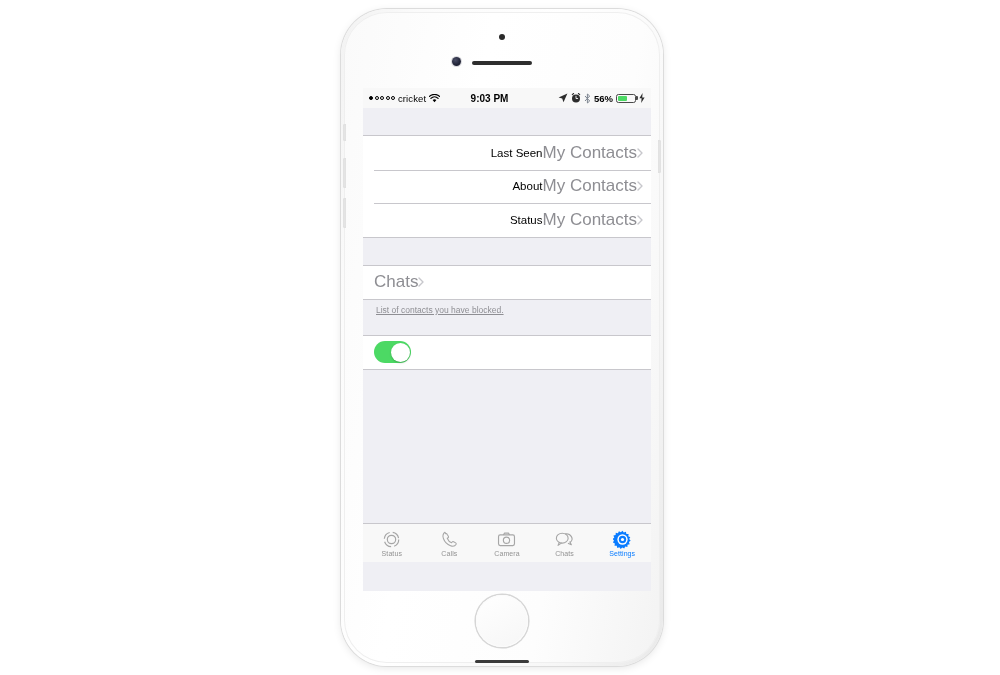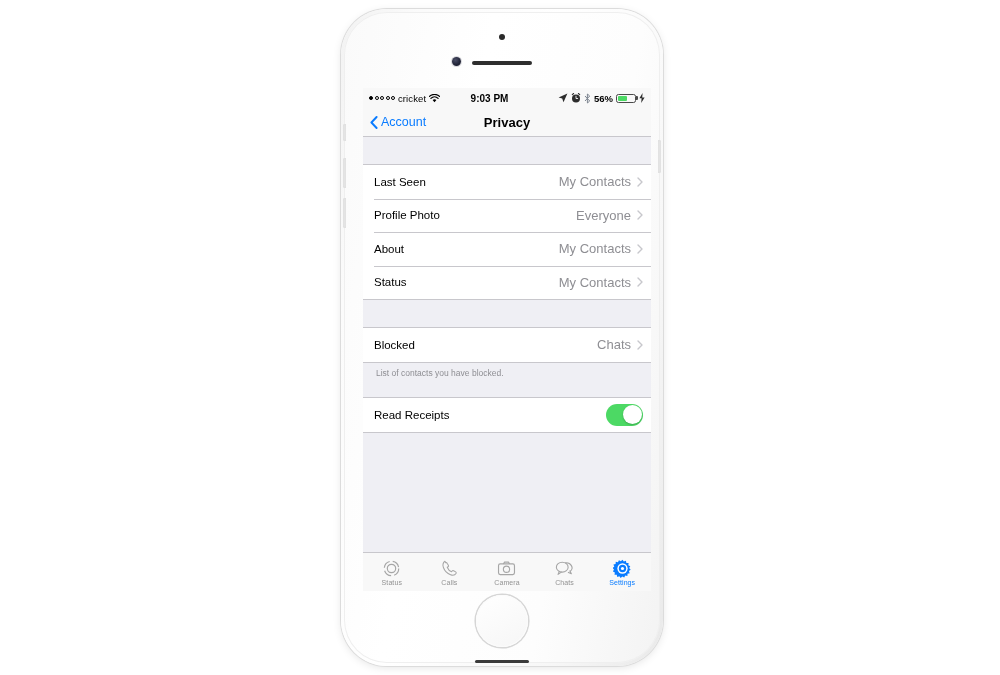--- a/index.html
+++ b/index.html
@@ -115,35 +115,36 @@
   .nav-title {
     position: absolute; left: 0; right: 0; text-align: center;
     font-size: 13px; font-weight: bold; color: #000; pointer-events: none;
   }
 
   
   .content { height: 415px; background: #efeff4; overflow: hidden; }
   .gap { height: 27px; }
   .gap-sm { height: 18px; }
 
-  .group { background: #fff; border-top: .5px solid #c8c7cc; border-bottom: .5px solid #c8c7cc; }
+  .group { background: #fff; border-top: .5px solid #c8c7cc; border-bottom: .5px solid #c8c7cc; text-align: right; }
   .row {
     height: 33.5px; display: flex; align-items: center;
     padding-left: 11px; padding-right: 8px; position: relative; cursor: pointer;
   }
   .row + .row:before {
     content: ""; position: absolute; left: 11px; right: 0; top: 0; height: .5px; background: #c8c7cc;
   }
   .row-label { font-size: 11.5px; color: #000; flex: 1; }
-  .row-value { font-size: 13px; color: #8e8e93; margin-right: 6px; }
+  .row-value { font-size: 17px; color: #8e8e93; }
   .chev-right { width: 6px; height: 10px; flex-shrink: 0; }
 
   .footnote {
     font-size: 8.5px; color: #8e8e93; line-height: 1.38;
     padding: 5px 14px 0 13px;
+    text-decoration: underline;
   }
 
   
   .toggle {
     width: 37px; height: 22px; border-radius: 11px; background: #4cd964;
     position: relative; flex-shrink: 0; cursor: pointer;
   }
   .toggle .knob {
     position: absolute; right: 1.5px; top: 1.5px;
     width: 19px; height: 19px; border-radius: 50%; background: #fff;
@@ -216,83 +217,65 @@
             <span class="batt-pct">56%</span>
             <div class="battery">
               <div class="batt-fill"></div>
             </div>
             <svg width="6" height="10" viewBox="0 0 6 10">
               <path d="M3.6 0 L0.4 5.3 H2.6 L2.2 10 L5.6 4.4 H3.2 Z" fill="#2c2c2c"></path>
             </svg>
           </div>
         </div>
 
-        <div class="navbar">
-          <div class="back-btn">
-            <svg class="chev-left" viewBox="0 0 8 13">
-              <path d="M6.6 1 L1.4 6.5 L6.6 12" stroke="#0a7cff" stroke-width="1.9" fill="none" stroke-linecap="round" stroke-linejoin="round"></path>
-            </svg>
-            <span>Account</span>
-          </div>
-          <div class="nav-title">Privacy</div>
-        </div>
 
         <div class="content">
 
           <div class="gap"></div>
 
           <div class="group">
             <div class="row">
               <span class="row-label">Last Seen</span>
               <span class="row-value">My Contacts</span>
               <svg class="chev-right" viewBox="0 0 6 10">
                 <path d="M1 1 L5 5 L1 9" stroke="#c7c7cc" stroke-width="1.4" fill="none" stroke-linecap="round" stroke-linejoin="round"></path>
               </svg>
             </div>
             <div class="row">
-              <span class="row-label">Profile Photo</span>
-              <span class="row-value">Everyone</span>
-              <svg class="chev-right" viewBox="0 0 6 10">
-                <path d="M1 1 L5 5 L1 9" stroke="#c7c7cc" stroke-width="1.4" fill="none" stroke-linecap="round" stroke-linejoin="round"></path>
-              </svg>
-            </div>
-            <div class="row">
               <span class="row-label">About</span>
               <span class="row-value">My Contacts</span>
               <svg class="chev-right" viewBox="0 0 6 10">
                 <path d="M1 1 L5 5 L1 9" stroke="#c7c7cc" stroke-width="1.4" fill="none" stroke-linecap="round" stroke-linejoin="round"></path>
               </svg>
             </div>
             <div class="row">
               <span class="row-label">Status</span>
               <span class="row-value">My Contacts</span>
               <svg class="chev-right" viewBox="0 0 6 10">
                 <path d="M1 1 L5 5 L1 9" stroke="#c7c7cc" stroke-width="1.4" fill="none" stroke-linecap="round" stroke-linejoin="round"></path>
               </svg>
             </div>
           </div>
 
           <div class="gap"></div>
 
           <div class="group">
             <div class="row">
-              <span class="row-label">Blocked</span>
               <span class="row-value">Chats</span>
               <svg class="chev-right" viewBox="0 0 6 10">
                 <path d="M1 1 L5 5 L1 9" stroke="#c7c7cc" stroke-width="1.4" fill="none" stroke-linecap="round" stroke-linejoin="round"></path>
               </svg>
             </div>
           </div>
           <div class="footnote">List of contacts you have blocked.</div>
 
           <div class="gap-sm"></div>
 
           <div class="group">
             <div class="row">
-              <span class="row-label">Read Receipts</span>
               <div class="toggle">
                 <div class="knob"></div>
               </div>
             </div>
           </div>
 
         </div>
 
         <div class="tabbar">
 

